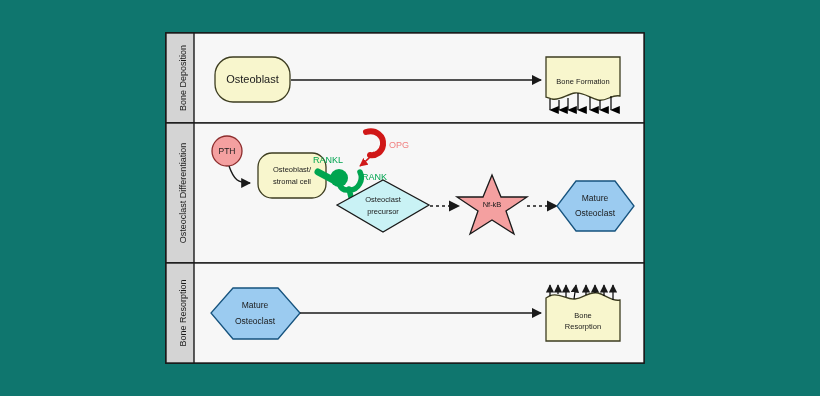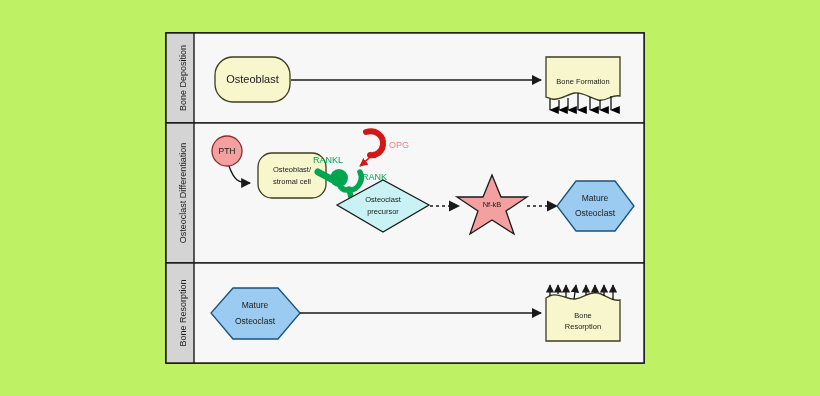--- a/index.html
+++ b/index.html
@@ -5,21 +5,21 @@
   html, body {
     margin: 0;
     padding: 0;
     background: #f7f7f7;
     font-family: "Liberation Sans", sans-serif;
   }
   #stage {
     position: relative;
     width: 820px;
     height: 396px;
-    background: #bef264;
+    background: #0f766e;
     overflow: hidden;
   }
   #diagram-svg {
     position: absolute;
     left: 0;
     top: 0;
   }
   .lane-label-text {
     font-size: 9px;
     fill: #1a1a1a;

